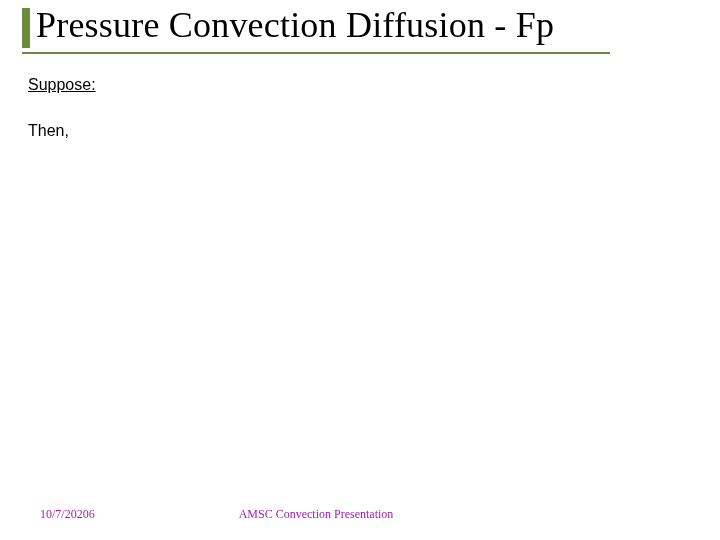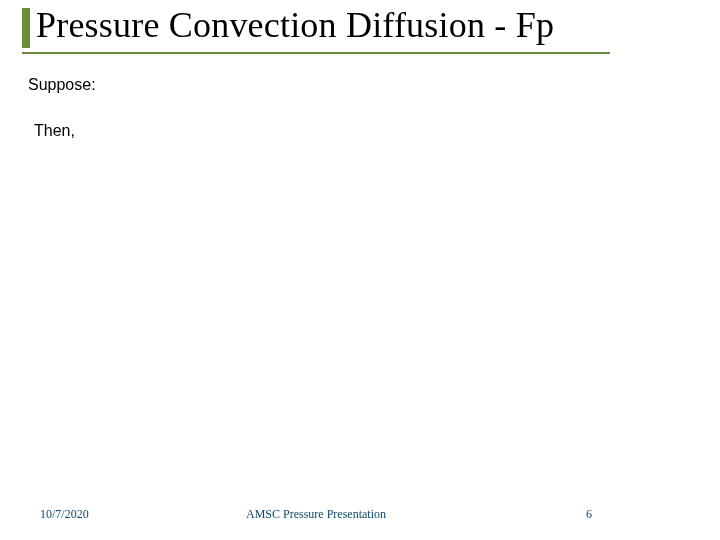--- a/index.html
+++ b/index.html
@@ -2,30 +2,30 @@
 <html><head>
 <meta charset="utf-8">
 <style>
   * { margin: 0; padding: 0; box-sizing: border-box; }
   html, body { width: 720px; height: 540px; background: #fff; font-family: Arial, Helvetica, sans-serif; color: #000; overflow: hidden; }
   .slide { position: relative; width: 632px; height: 540px; padding: 0 36px; }
   .accent-bar { position: absolute; left: 22px; top: 8px; width: 8px; height: 40px; background: #6b8c3a; }
   .title { position: absolute; left: 36px; top: 4px; font-family: "Times New Roman", Times, serif; font-size: 36px; color: #000; letter-spacing: 0.2px; }
   .title-underline { position: absolute; left: 22px; right: 22px; top: 52px; height: 2px; background: #6b8c3a; }
   .content { position: absolute; top: 76px; left: 28px; right: 28px; }
-  .row1 { display: flex; align-items: center; gap: 56px; margin-bottom: 28px; }
+  .row1 { display: flex; align-items: center; gap: 56px; margin-bottom: 28px; text-decoration: underline; }
   .suppose-label { font-size: 16px; }
   .formula { font-family: "Times New Roman", Times, serif; font-size: 20px; }
   .formula .big { font-size: 28px; vertical-align: -4px; }
   .formula sup { font-size: 12px; vertical-align: 8px; }
   .formula .sub { font-size: 14px; font-style: italic; vertical-align: -6px; margin-left: 2px; }
   .formula .bold { font-weight: bold; }
   .para { font-size: 16px; line-height: 1.25; margin-bottom: 70px; max-width: 640px; }
-  .then { font-size: 16px; margin-left: 6px; }
-  .footer { position: absolute; left: 0; right: 0; bottom: 18px; display: flex; align-items: center; justify-content: space-between; padding: 0 40px; font-family: "Times New Roman", Times, serif; font-size: 12px; color: #0c4a6e; }
+  .then { font-size: 16px; }
+  .footer { position: absolute; left: 0; right: 0; bottom: 18px; display: flex; align-items: center; justify-content: flex-start; padding: 0 40px; font-family: "Times New Roman", Times, serif; font-size: 12px; color: #a21caf; }
   .footer-center { position: absolute; left: 50%; transform: translateX(-50%); }
 </style>
 </head>
 <body>
 
 <div class="slide">
 
   <div class="accent-bar"></div>
   <div class="title">Pressure Convection Diffusion - Fp</div>
   <div class="title-underline"></div>
@@ -36,17 +36,17 @@
       <span class="suppose-label">Suppose:</span>
     </div>
 
 
     <div class="then">Then,</div>
 
   </div>
 
   <div class="footer">
     <span>10/7/2020</span>
-    <span class="footer-center">AMSC Pressure Presentation</span>
+    <span class="footer-center">AMSC Convection Presentation</span>
     <span>6</span>
   </div>
 
 </div>
 
 </body></html>

